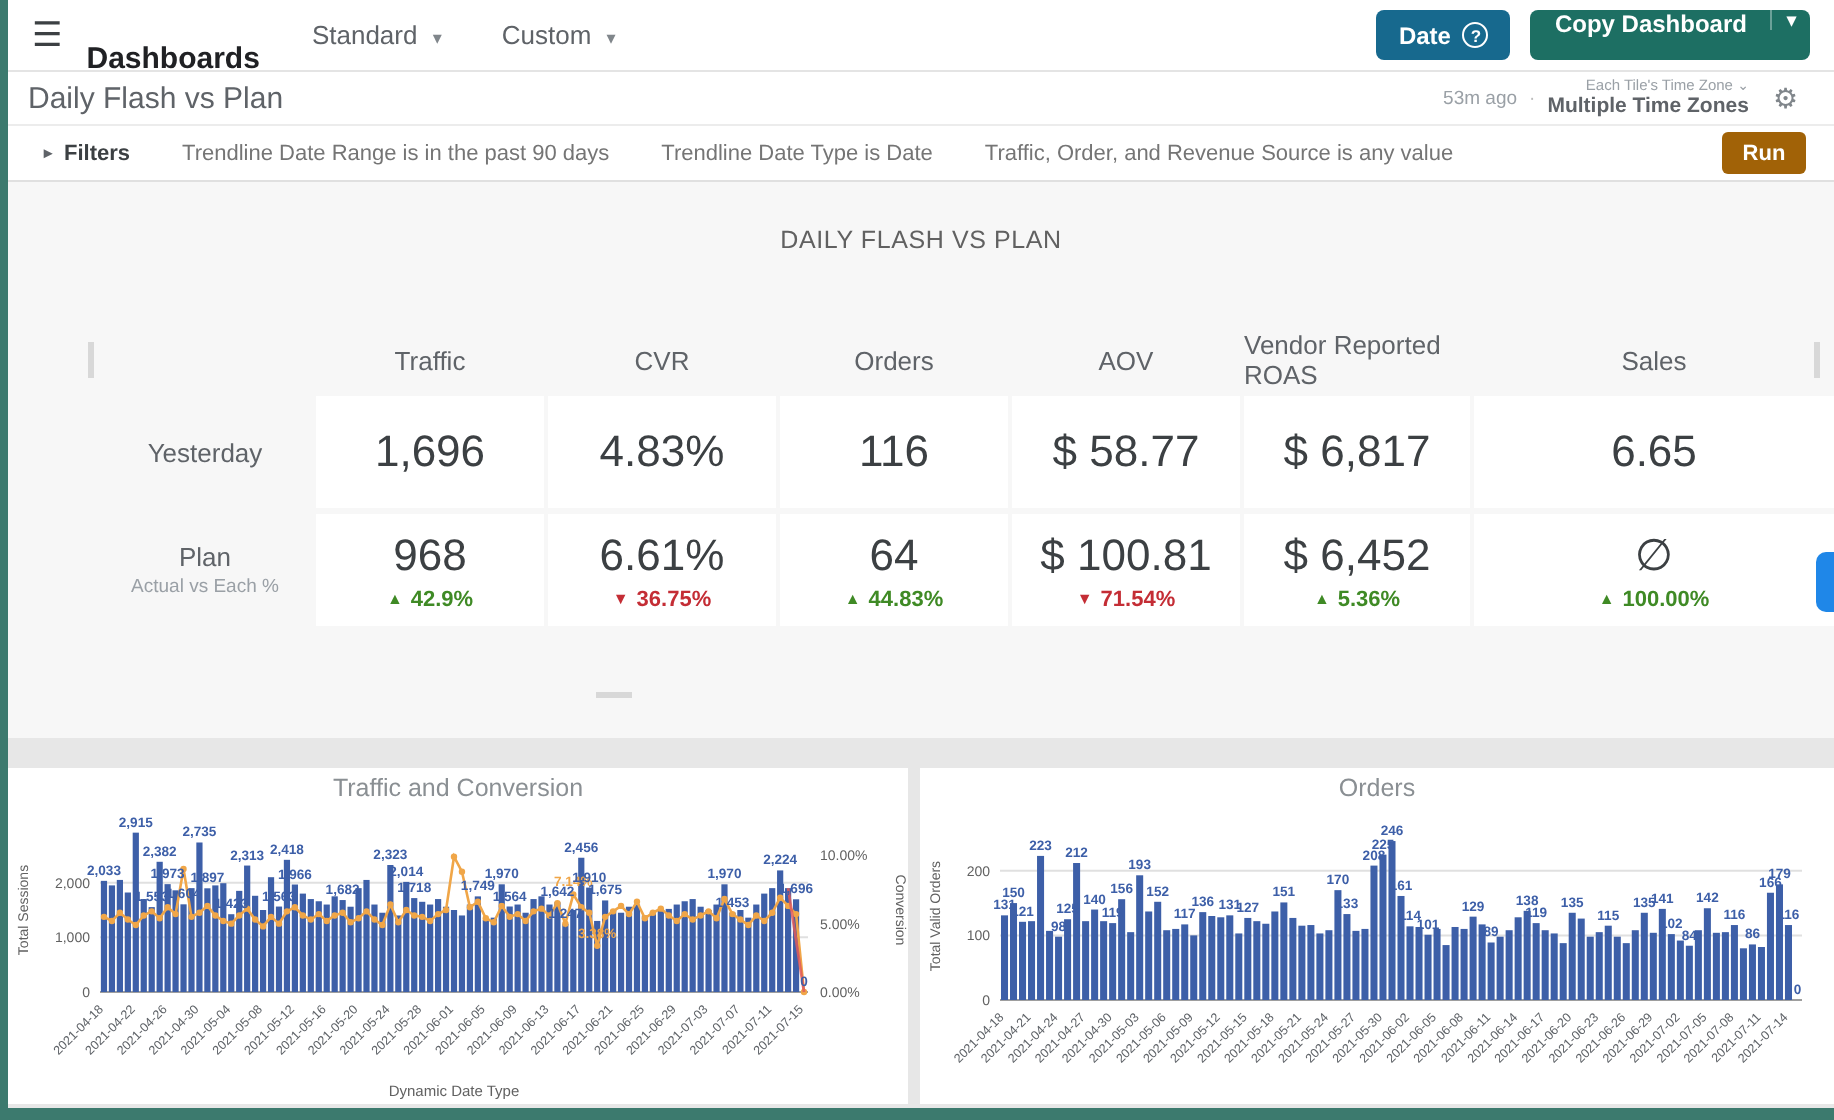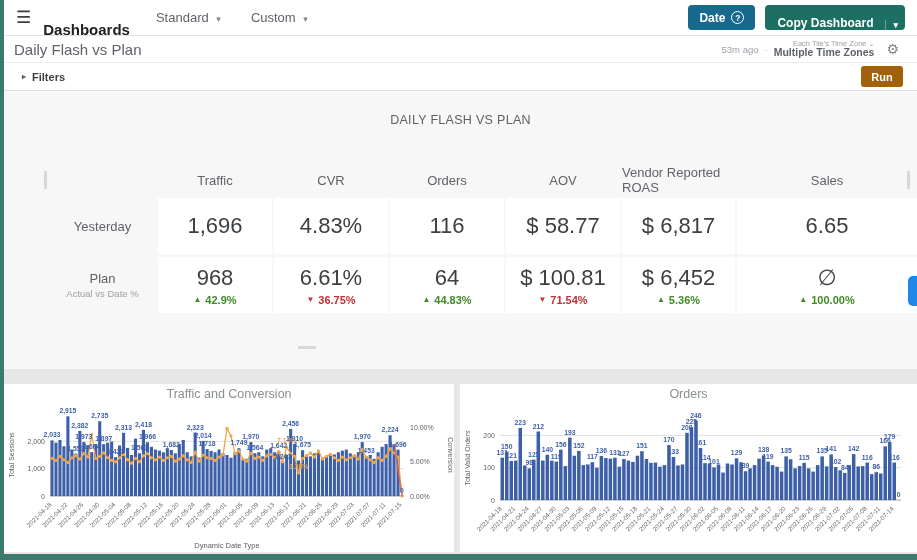--- a/index.html
+++ b/index.html
@@ -15,21 +15,21 @@
   .hamburger { font-size:17px; color:#3c4043; cursor:pointer; margin-right:12px; }
   .app-title { font-size:15px; font-weight:bold; color:#202124; margin-right:26px;margin-top:24px; }
   .top-menu  { font-size:13px; color:#5f6368; margin-right:30px; cursor:pointer; }
   .top-menu .caret { font-size:9px; color:#80868b; margin-left:4px; }
   .topbar-spacer { flex:1; }
   .btn-help { background:#17698e; color:#fff; border:none; border-radius:4px; height:25px; padding:0 11px;
               font-size:12px; font-weight:bold; display:flex; align-items:center; gap:6px; cursor:pointer; }
   .help-q { width:13px; height:13px; border:1.4px solid #fff; border-radius:50%; font-size:8.5px; font-weight:bold;
             display:flex; align-items:center; justify-content:center; }
   .btn-copy { background:#1d6f63; color:#fff; border:none; border-radius:4px; height:25px; margin-left:10px;
-              display:flex; align-items:flex-end; font-size:12px; font-weight:bold; cursor:pointer; overflow:hidden; }
+              display:flex; align-items:flex-start; font-size:12px; font-weight:bold; cursor:pointer; overflow:hidden; }
   .btn-copy .main { padding:0 12px; display:flex; align-items:center; }
   .btn-copy .caret-part { border-left:1px solid rgba(255,255,255,.35); padding:0 7px; display:flex; align-items:center; font-size:9px; }
 
   
   .titlebar { height:27px; background:#fff; border-bottom:1px solid #ececec; display:flex; align-items:center; padding:0 12px 0 14px; }
   .dash-title { font-size:15px; color:#5f6368; }
   .titlebar-spacer { flex:1; }
   .last-run { font-size:9.5px; color:#9aa0a6; margin-right:6px; }
   .tz-sep { font-size:9.5px; color:#bbb; margin-right:6px; }
   .tz-block { text-align:right; margin-right:12px; cursor:pointer; line-height:1.05; }
@@ -127,20 +127,25 @@
     <div class="tz-value">Multiple Time Zones</div>
   </span>
   <span class="gear">⚙</span>
 </div>
 
 <div class="filterbar">
   <span class="filters-toggle">
     <span class="disclosure">▸</span>
     <span>Filters</span>
   </span>
+  <span class="filter-list">
+      <span class="filter-item">Trendline Date Range is in the past 90 days</span>
+      <span class="filter-item">Trendline Date Type is Date</span>
+      <span class="filter-item">Traffic, Order, and Revenue Source is any value</span>
+    </span>
   <span class="filterbar-spacer"></span>
   <button class="btn-run">Run</button>
 </div>
 
 <div class="dash-body">
 
   <div class="kpi-tile">
     <div class="kpi-title">DAILY FLASH VS PLAN</div>
     <div class="kpi-grid">
         <div class="kpi-head"></div>
@@ -166,21 +171,21 @@
           <div class="kpi-value">$ 58.77</div>
         </div>
         <div class="kpi-cell">
           <div class="kpi-value">$ 6,817</div>
         </div>
         <div class="kpi-cell">
           <div class="kpi-value">6.65</div>
         </div>
         <div class="kpi-rowlabel">
           <div class="lbl">Plan</div>
-          <div class="sub">Actual vs Date %</div>
+          <div class="sub">Actual vs Each %</div>
         </div>
         <div class="kpi-cell">
           <div class="kpi-value">968</div>
           <div class="kpi-delta delta-up">
             <span class="tri">▲</span>
             <span>42.9%</span>
           </div>
         </div>
         <div class="kpi-cell">
           <div class="kpi-value">6.61%</div>

